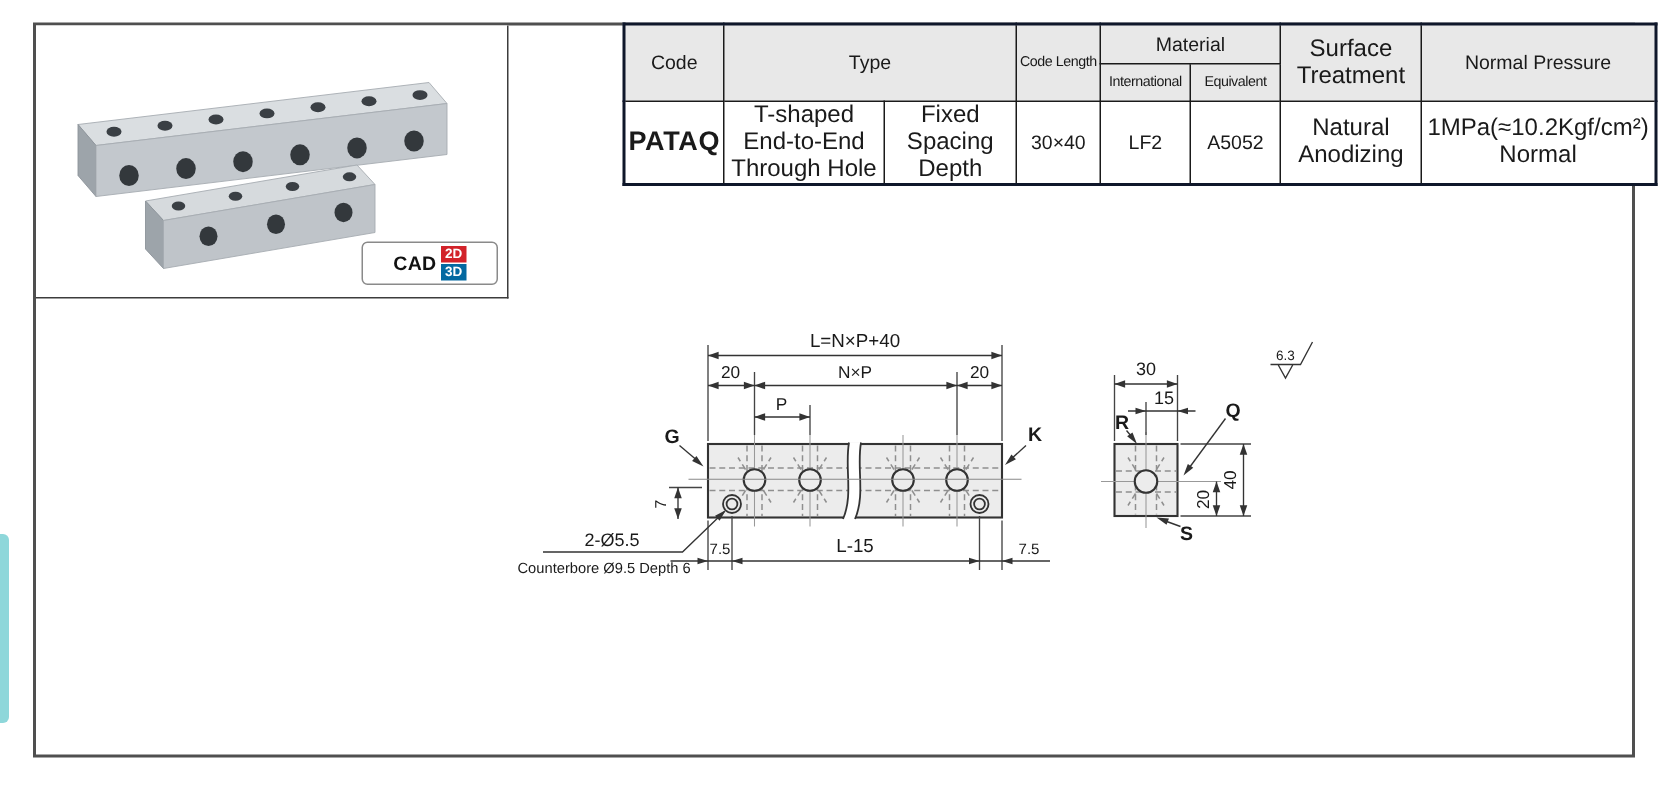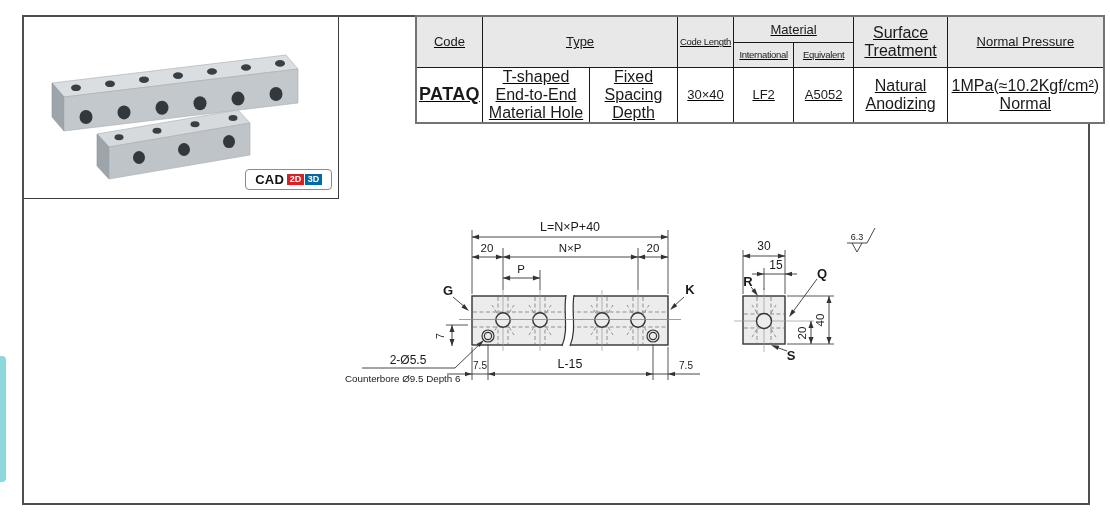--- a/index.html
+++ b/index.html
@@ -1,26 +1,26 @@
 <!DOCTYPE html>
 <html><head>
 <meta charset="utf-8">
 <style>
   html,body{margin:0;padding:0;background:#fff;font-family:"Liberation Sans",sans-serif;}
   .stage{position:relative;width:1110px;height:524px;background:#fff;overflow:hidden;}
   .page-border{position:absolute;left:22px;top:15px;width:1068px;height:490px;border:2px solid #4f4f4f;box-sizing:border-box;background:#fff;}
   .side-tab{position:absolute;left:0;top:356px;width:6px;height:126px;border-radius:0 4px 4px 0;}
   .photo-cell{position:absolute;left:24px;top:17px;width:314px;height:181px;border-right:1.5px solid #3c3c3c;border-bottom:1.5px solid #3c3c3c;background:#fff;}
-  .cad-badge{position:absolute;right:6px;bottom:8px;display:flex;align-items:center;gap:3px;background:#fff;border:1px solid #8a8a8a;border-radius:4px;padding:2px 9px;cursor:pointer;}
+  .cad-badge{position:absolute;right:6px;bottom:8px;display:flex;align-items:center;gap:3px;background:#fff;border:1px solid #8a8a8a;border-radius:4px;padding:2px 20px;cursor:pointer;}
   .cad-badge .cad-word{font-size:13px;font-weight:bold;color:#111;letter-spacing:0.2px;}
-  .cad-badge .stack{display:flex;flex-direction:row;gap:1px;align-items:center;}
+  .cad-badge .stack{display:flex;flex-direction:column;gap:1px;align-items:center;}
   .cad-badge .b2d,.cad-badge .b3d{color:#fff;font-size:9px;font-weight:bold;width:17px;height:11px;line-height:11px;text-align:center;}
   table.spec{position:absolute;left:415px;top:15px;border-collapse:collapse;table-layout:fixed;background:#fff;}
   table.spec td{border:1px solid #1a1a1a;text-align:center;vertical-align:middle;padding:0 2px;color:#1a1a1a;}
-  table.spec{border:2px solid #737373;text-decoration:underline;}
+  table.spec{border:2px solid #0f172a;}
   td.hdr{background:#e8e8e8;}
   .fs-big{font-size:13px;}
   .fs-med{font-size:16px;}
   .fs-sm{font-size:9.5px;letter-spacing:-0.3px;white-space:nowrap;}
   .code-hdr{color:#a8189a;font-size:13px;}
   .code-val{color:#0b76c8;font-weight:bold;font-size:18px;letter-spacing:0.4px;cursor:pointer;}
   svg text{font-family:"Liberation Sans",sans-serif;fill:#1a1a1a;}
   .drawing-layer{position:absolute;left:0;top:0;}
 </style>
 </head>
@@ -102,21 +102,21 @@
       <td colspan="2" class="hdr fs-big">Material</td>
       <td rowspan="2" class="hdr fs-med">Surface Treatment</td>
       <td rowspan="2" class="hdr fs-big">Normal Pressure</td>
     </tr>
     <tr style="height:25px">
       <td class="hdr fs-sm">International</td>
       <td class="hdr fs-sm">Equivalent</td>
     </tr>
     <tr style="height:55px">
       <td class="code-val">PATAQ</td>
-      <td class="fs-med">T-shaped End-to-End Material Hole</td>
+      <td class="fs-med">T-shaped End-to-End Through Hole</td>
       <td class="fs-med">Fixed Spacing Depth</td>
       <td class="fs-big">30×40</td>
       <td class="fs-big">LF2</td>
       <td class="fs-big">A5052</td>
       <td class="fs-med">Natural Anodizing</td>
       <td class="fs-med">
         <div>1MPa(≈10.2Kgf/cm²)</div>
         <div>Normal</div>
       </td>
     </tr>

